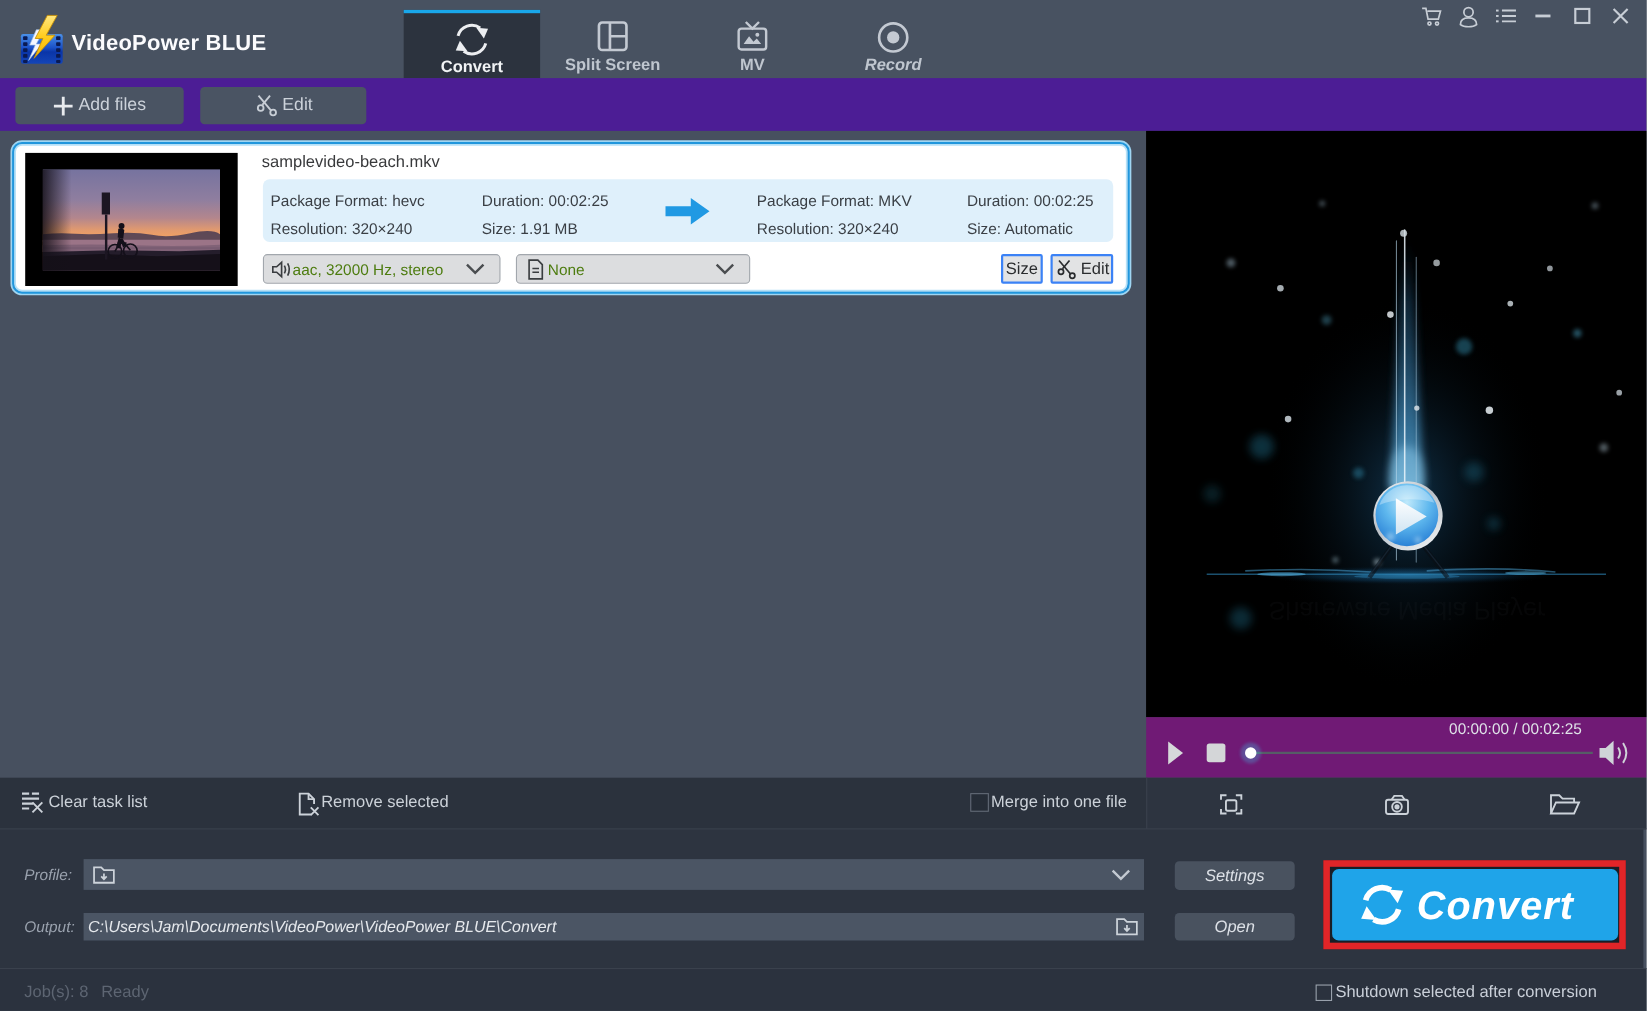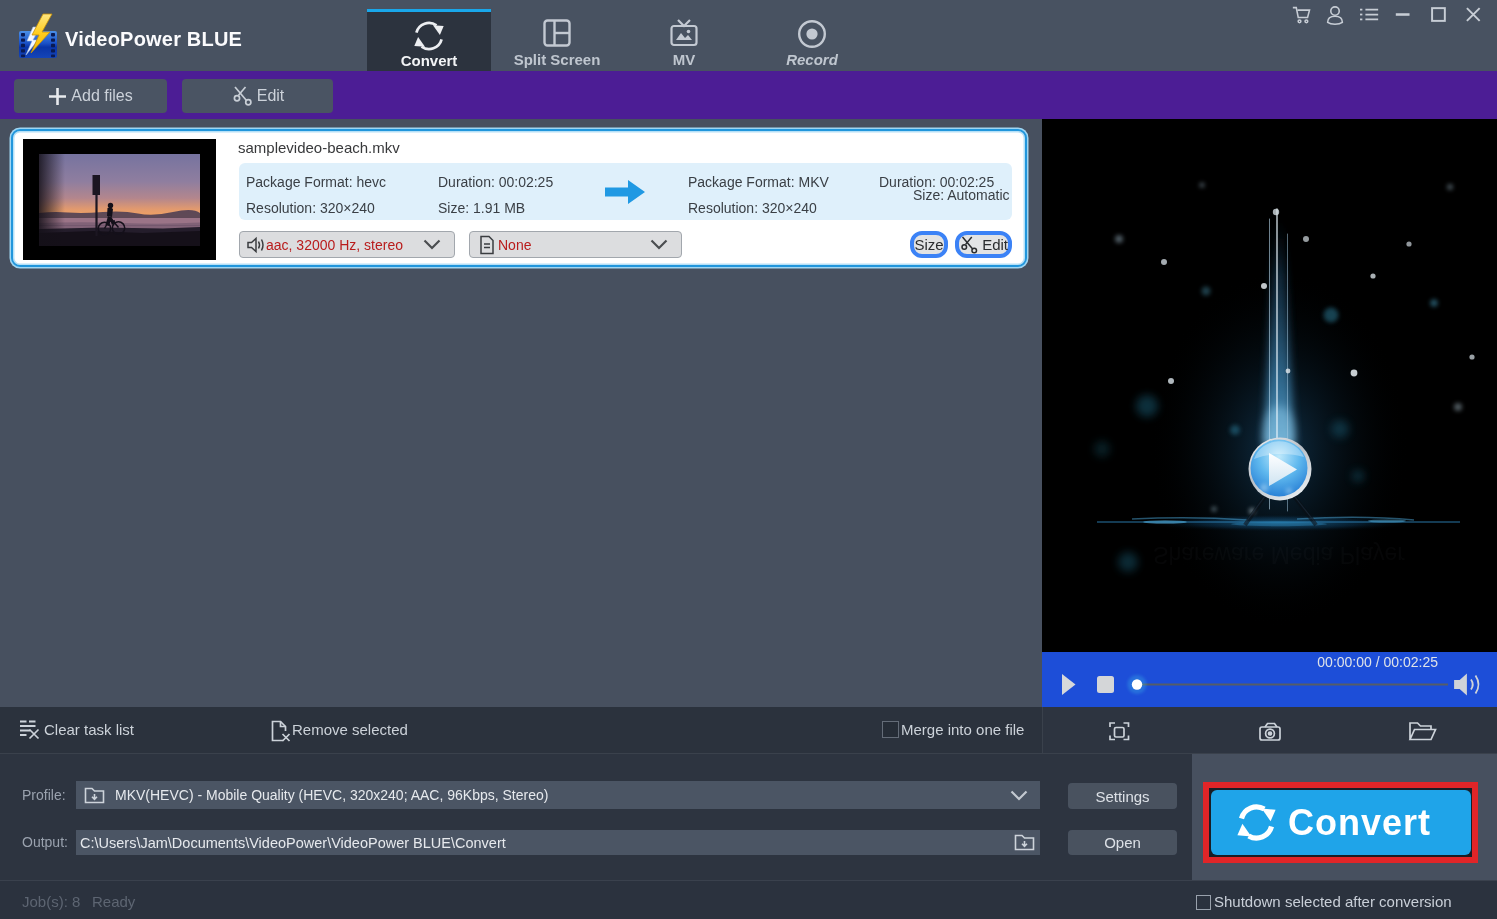--- a/index.html
+++ b/index.html
@@ -29,35 +29,35 @@
   
   .item { left:11px; top:129px; width:1016px; height:138px; background:#fff; border:2px solid #2196dc;
           border-radius:9px; box-shadow:0 0 0 1.5px #9fd5f2, inset 0 0 0 1.5px #b5e0f7; }
   .thumb { left:23px; top:139px; width:193px; height:121px; background:#000; overflow:hidden; }
   .fname { left:238px; top:139px; font-size:15px; color:#38393b; }
   .ipanel { left:239px; top:163px; width:773px; height:57px; background:#dff0fb; border-radius:6px;
             font-size:15px; color:#393e44; }
   .it { font-size:14px; color:#3a3f45; }
   .it { position:absolute; white-space:nowrap; }
   .dd { position:absolute; top:231px; height:27px; background:#dcdddf; border:1px solid #a2a7ad; border-radius:4px;
-        display:flex; align-items:center; font-size:14px; color:#b91c1c; }
-  .sbtn { position:absolute; top:231px; height:27px; background:#e2e3e4; border:4px solid #3b82f6; border-radius:12px;
+        display:flex; align-items:center; font-size:14px; color:#4d7c0f; }
+  .sbtn { position:absolute; top:231px; height:27px; background:#e2e3e4; border:2px solid #3b82f6; border-radius:2px;
         display:flex; align-items:center; justify-content:center; font-size:15px; color:#2a2c2e; }
 
   
   .player { left:1042px; top:119px; width:455px; height:533px; background:#000; }
-  .pcontrols { left:1042px; top:652px; width:455px; height:55px; background:#1d4ed8; }
+  .pcontrols { left:1042px; top:652px; width:455px; height:55px; background:#701a75; }
   .ptime { position:absolute; right:59px; top:2px; font-size:14px; color:#dfe3e8; }
 
   
   .toolbar { left:0; top:707px; width:1042px; height:47px; background:#2b323d; color:#ccd2d9; font-size:15px; }
   .ricons { left:1042px; top:707px; width:455px; height:47px; background:#2d3440; border-left:1px solid #3a414c; }
 
   
-  .bottom { left:0; top:754px; width:1192px; height:126px; background:#2d3440; }
+  .bottom { left:0; top:754px; width:1494px; height:126px; background:#2d3440;font-style:italic; }
   .blabel { position:absolute; font-size:14px; color:#9aa2ae; }
   .bfield { position:absolute; left:76px; width:964px; background:#4b5564; color:#e6e9ed; font-size:15px;
             display:flex; align-items:center; }
   .bbtn { position:absolute; left:1068px; width:109px; background:#49525f; border-radius:4px; color:#dce0e6;
           font-size:15px; display:flex; align-items:center; justify-content:center; }
   .redbox { position:absolute; left:1203px; top:28px; width:275px; height:81px; border:6px solid #e12528; background:#191e26; }
   .cbtn { position:absolute; left:2px; top:2px; width:260px; height:65px; background:#1fa4e9; border-radius:6px;
           display:flex; align-items:center; justify-content:flex-start; padding-left:26px; color:#fff; letter-spacing:1px;
           box-shadow:none; }
   .cbtn span { font-size:36px; font-weight:bold; margin-left:12px; margin-right:8px; }
@@ -241,21 +241,21 @@
   </div>
   <div class="abs fname">samplevideo-beach.mkv</div>
   <div class="abs ipanel"></div>
   <div class="abs it" style="left:246px; top:174px;">Package Format: hevc</div>
   <div class="abs it" style="left:246px; top:200px;">Resolution: 320×240</div>
   <div class="abs it" style="left:438px; top:174px;">Duration: 00:02:25</div>
   <div class="abs it" style="left:438px; top:200px;">Size: 1.91 MB</div>
   <div class="abs it" style="left:688px; top:174px;">Package Format: MKV</div>
   <div class="abs it" style="left:688px; top:200px;">Resolution: 320×240</div>
   <div class="abs it" style="left:879px; top:174px;">Duration: 00:02:25</div>
-  <div class="abs it" style="left:879px; top:187px;margin-left:34px;">Size: Automatic</div>
+  <div class="abs it" style="left:879px; top:200px;">Size: Automatic</div>
   <div class="abs" id="bluearrow" style="left:604px; top:177px;">
     <svg width="42" height="30" viewBox="0 0 42 30">
       <path d="M1 10.5 H24 V3 L41 15 L24 27 V19.5 H1 Z" fill="#2099e3"></path>
     </svg>
   </div>
 
   <div class="dd" style="left:239px; width:216px;" id="dd1">
     <svg width="20" height="18" viewBox="0 0 20 18" style="margin-left:6px;">
       <path d="M2 6.5 H5.5 L10 2.5 V15.5 L5.5 11.5 H2 Z" fill="none" stroke="#3a3d40" stroke-width="1.5"></path>
       <path d="M12.5 5.5 Q14.5 9 12.5 12.5 M15.5 3.5 Q18.5 9 15.5 14.5" fill="none" stroke="#3a3d40" stroke-width="1.5"></path>
@@ -458,21 +458,20 @@
 
   <div class="abs bottom">
     <div class="blabel" style="left:22px; top:33px;">Profile:</div>
     <div class="bfield" style="top:27px; height:28px;" id="f-profile">
       <svg width="21" height="19" viewBox="0 0 21 19" style="margin-left:8px;">
         <g stroke="#cdd3da" stroke-width="1.6" fill="none">
           <path d="M1.5 16.5 V2.5 H8 L10.5 5 H19.5 V16.5 Z"></path>
           <path d="M10.5 8 V13 M8 10.8 L10.5 13.3 L13 10.8"></path>
         </g>
       </svg>
-      <span style="margin-left:10px; font-size:14px;">MKV(HEVC) - Mobile Quality (HEVC, 320x240; AAC, 96Kbps, Stereo)</span>
       <svg width="18" height="11" viewBox="0 0 18 11" style="position:absolute; right:12px; top:9px;">
         <path d="M1.5 1.5 L9 9 L16.5 1.5" fill="none" stroke="#c3c9d1" stroke-width="2.2"></path>
       </svg>
     </div>
     <div class="bbtn" style="top:29px; height:26px;">Settings</div>
     <div class="blabel" style="left:22px; top:80px;">Output:</div>
     <div class="bfield" style="top:76px; height:25px;" id="f-output">
       <span style="margin-left:4px; font-size:14.5px;text-align:right;">C:\Users\Jam\Documents\VideoPower\VideoPower BLUE\Convert</span>
       <svg width="21" height="19" viewBox="0 0 21 19" style="position:absolute; right:5px; top:3px;">
         <g stroke="#cdd3da" stroke-width="1.6" fill="none">

